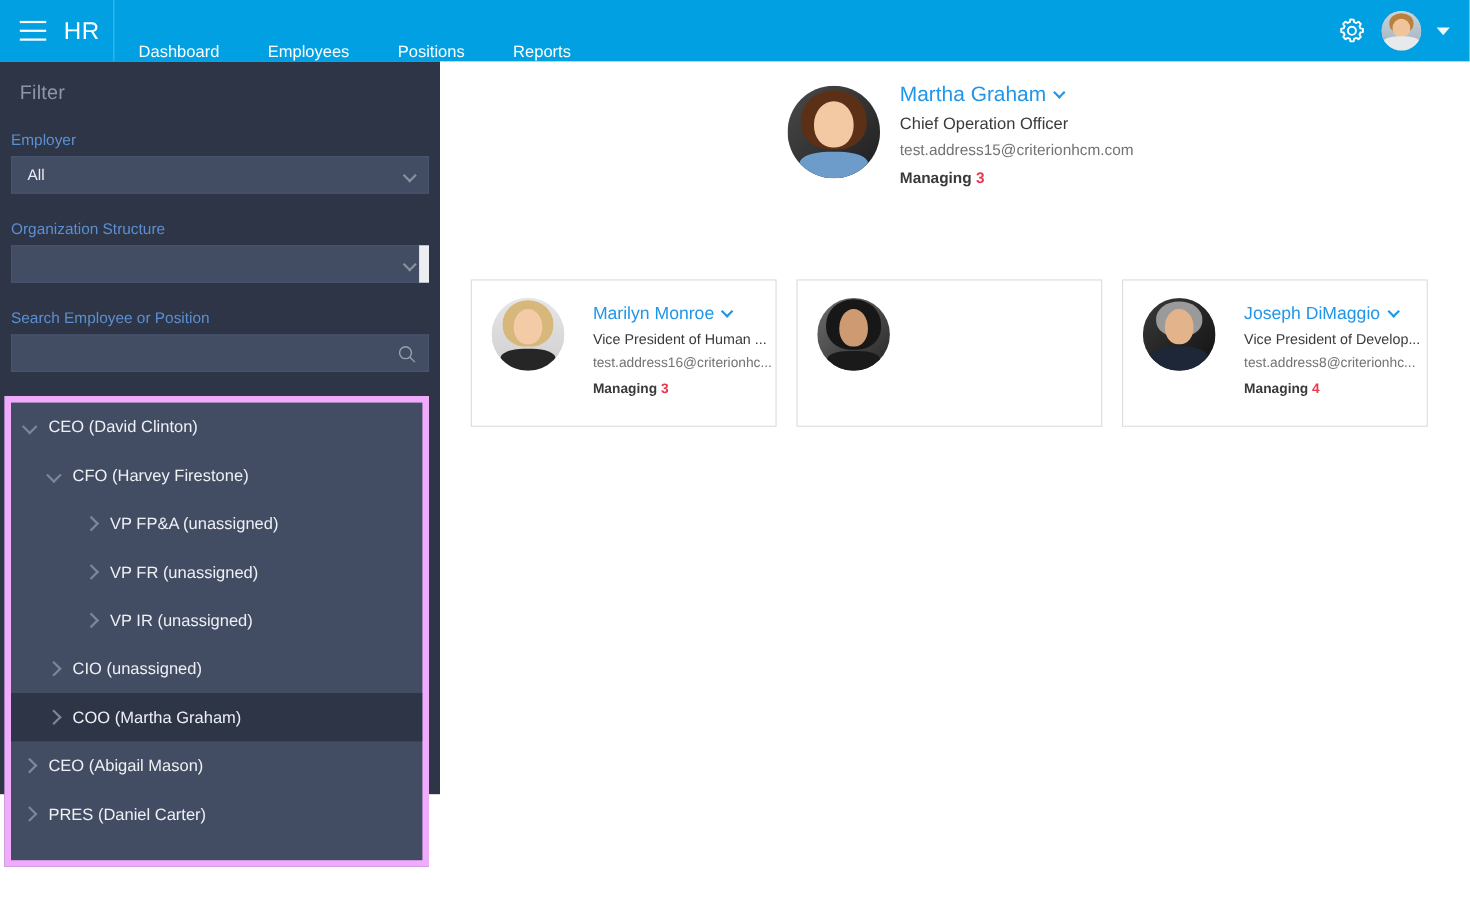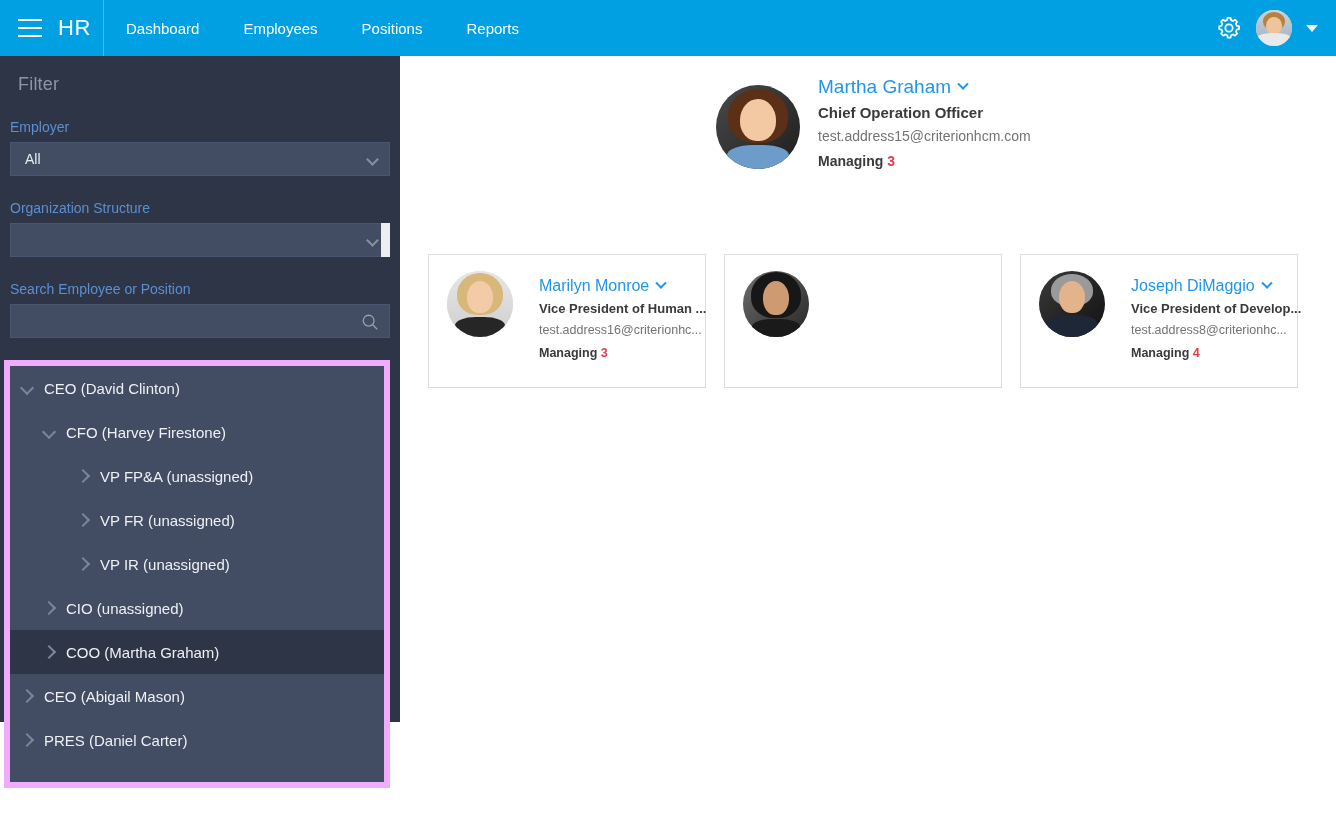--- a/index.html
+++ b/index.html
@@ -45,21 +45,21 @@
     background: #ffffff;
   }
   .brand-text {
     color: #ffffff;
     font-size: 22px;
     letter-spacing: 0.5px;
     font-weight: 400;
   }
   .navtabs {
     display: flex;
-    align-items: center;
+    align-items: flex-end;
     height: 56px;
   }
   .navtab {
     display: flex;
     align-items: center;
     padding: 0 22px;
     color: #ffffff;
     font-size: 15px;
     cursor: pointer;
     white-space: nowrap;
@@ -210,21 +210,21 @@
     top: 56px; left: 400px;
     width: 936px;
     height: 774px;
     background: #ffffff;
   }
   .root-card {
     position: absolute;
     top: 14px;
     left: 316px;
     display: flex;
-    align-items: flex-end;
+    align-items: center;
     gap: 18px;
   }
   .photo {
     border-radius: 50%;
     overflow: hidden;
     flex: 0 0 auto;
     background: #d9dde2;
     position: relative;
   }
   .photo.big { width: 84px; height: 84px; }
@@ -241,21 +241,21 @@
   }
   .person-name.small { font-size: 16px; }
   .name-caret {
     width: 8px; height: 8px;
     border-right: 2px solid #2196e8;
     border-bottom: 2px solid #2196e8;
     transform: rotate(45deg) translate(-2px,-2px);
   }
   .person-title {
     color: #3a3a3a;
-    font-weight: bold;
+    font-weight: normal;
     font-size: 15px;
     margin-top: 6px;
     white-space: nowrap;
   }
   .person-title.small { font-size: 13px; }
   .person-email {
     color: #737373;
     font-size: 14px;
     margin-top: 7px;
     white-space: nowrap;

